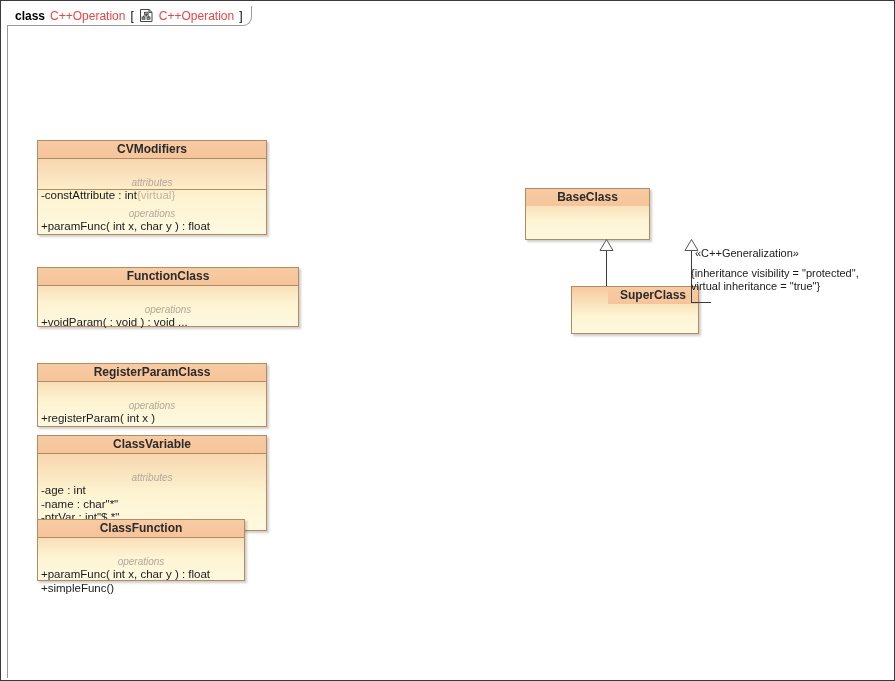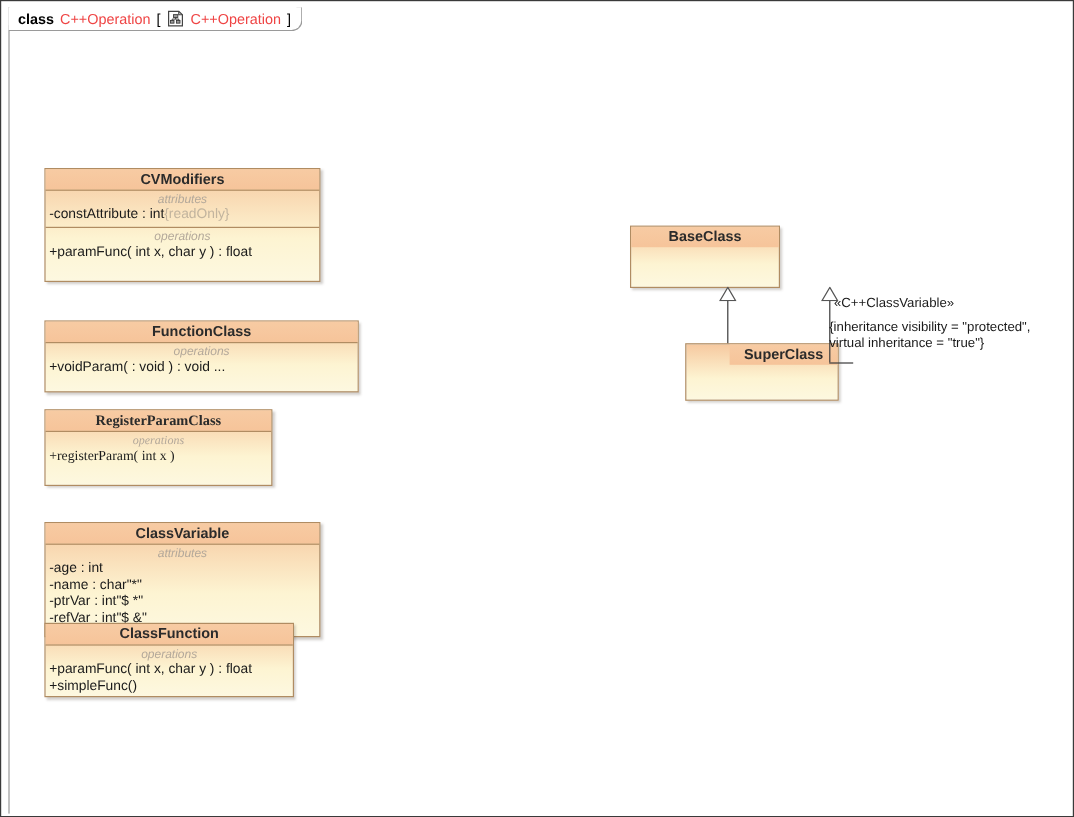--- a/index.html
+++ b/index.html
@@ -95,21 +95,21 @@
   }
   .uml-compartment.last {
     border-bottom: none;
   }
   .compartment-label {
     text-align: center;
     font-size: 10px;
     font-style: italic;
     color: #b3a89a;
     line-height: 13px;
-    padding-top: 1px;
+    padding-top: 17px;
   }
   .member {
     font-size: 11.5px;
     color: #1a1a1a;
     line-height: 13.5px;
     padding-left: 3px;
     white-space: nowrap;
   }
   .member .constraint {
     color: #c2b49e;
@@ -163,37 +163,37 @@
       </span>
       <span class="tab-name">C++Operation</span>
       <span class="tab-bracket">]</span>
     </div>
   </div>
 
   <div class="uml-class" style="left:36px; top:139px; width:230px; height:95px;">
     <div class="uml-header">CVModifiers</div>
     <div class="uml-compartment" style="height:30px;">
       <div class="compartment-label">attributes</div>
-      <div class="member"><span>-constAttribute : int</span><span class="constraint">{readOnly}</span></div>
+      <div class="member"><span>-constAttribute : int</span><span class="constraint">{virtual}</span></div>
     </div>
     <div class="uml-compartment last" style="height:46px;">
       <div class="compartment-label">operations</div>
       <div class="member">+paramFunc( int x, char y ) : float</div>
     </div>
   </div>
 
   <div class="uml-class" style="left:36px; top:266px; width:262px; height:60px;">
     <div class="uml-header">FunctionClass</div>
     <div class="uml-compartment last" style="height:42px;">
       <div class="compartment-label">operations</div>
       <div class="member">+voidParam(  : void ) : void ...</div>
     </div>
   </div>
 
-  <div class="uml-class" style="left:36px; top:340px; width:190px; height:64px;font-family:Liberation Serif, serif;">
+  <div class="uml-class" style="left:36px; top:362px; width:230px; height:64px;">
     <div class="uml-header">RegisterParamClass</div>
     <div class="uml-compartment last" style="height:46px;">
       <div class="compartment-label">operations</div>
       <div class="member">+registerParam( int x )</div>
     </div>
   </div>
 
   <div class="uml-class" style="left:36px; top:434px; width:230px; height:96px;">
     <div class="uml-header">ClassVariable</div>
     <div class="uml-compartment last" style="height:64px;">
@@ -233,17 +233,17 @@
   </div>
 
   <div class="conn-line" style="left:690px; top:249px; height:52px;"></div>
   <div class="conn-hline" style="left:690px; top:301px; width:20px;"></div>
   <div>
     <svg style="position:absolute; left:683px; top:238px;" width="15" height="12" viewBox="0 0 15 12">
       <polygon points="7.5,0.5 14,11.5 1,11.5" fill="#ffffff" stroke="#555555" stroke-width="1"></polygon>
     </svg>
   </div>
 
-  <div class="conn-note" style="left:694px; top:246px;">«C++ClassVariable»</div>
+  <div class="conn-note" style="left:694px; top:246px;">«C++Generalization»</div>
   <div class="conn-note" style="left:690px; top:266px;">{inheritance visibility = "protected",</div>
   <div class="conn-note" style="left:690px; top:279px;">virtual inheritance = "true"}</div>
 
 </div>
 
 </body></html>

